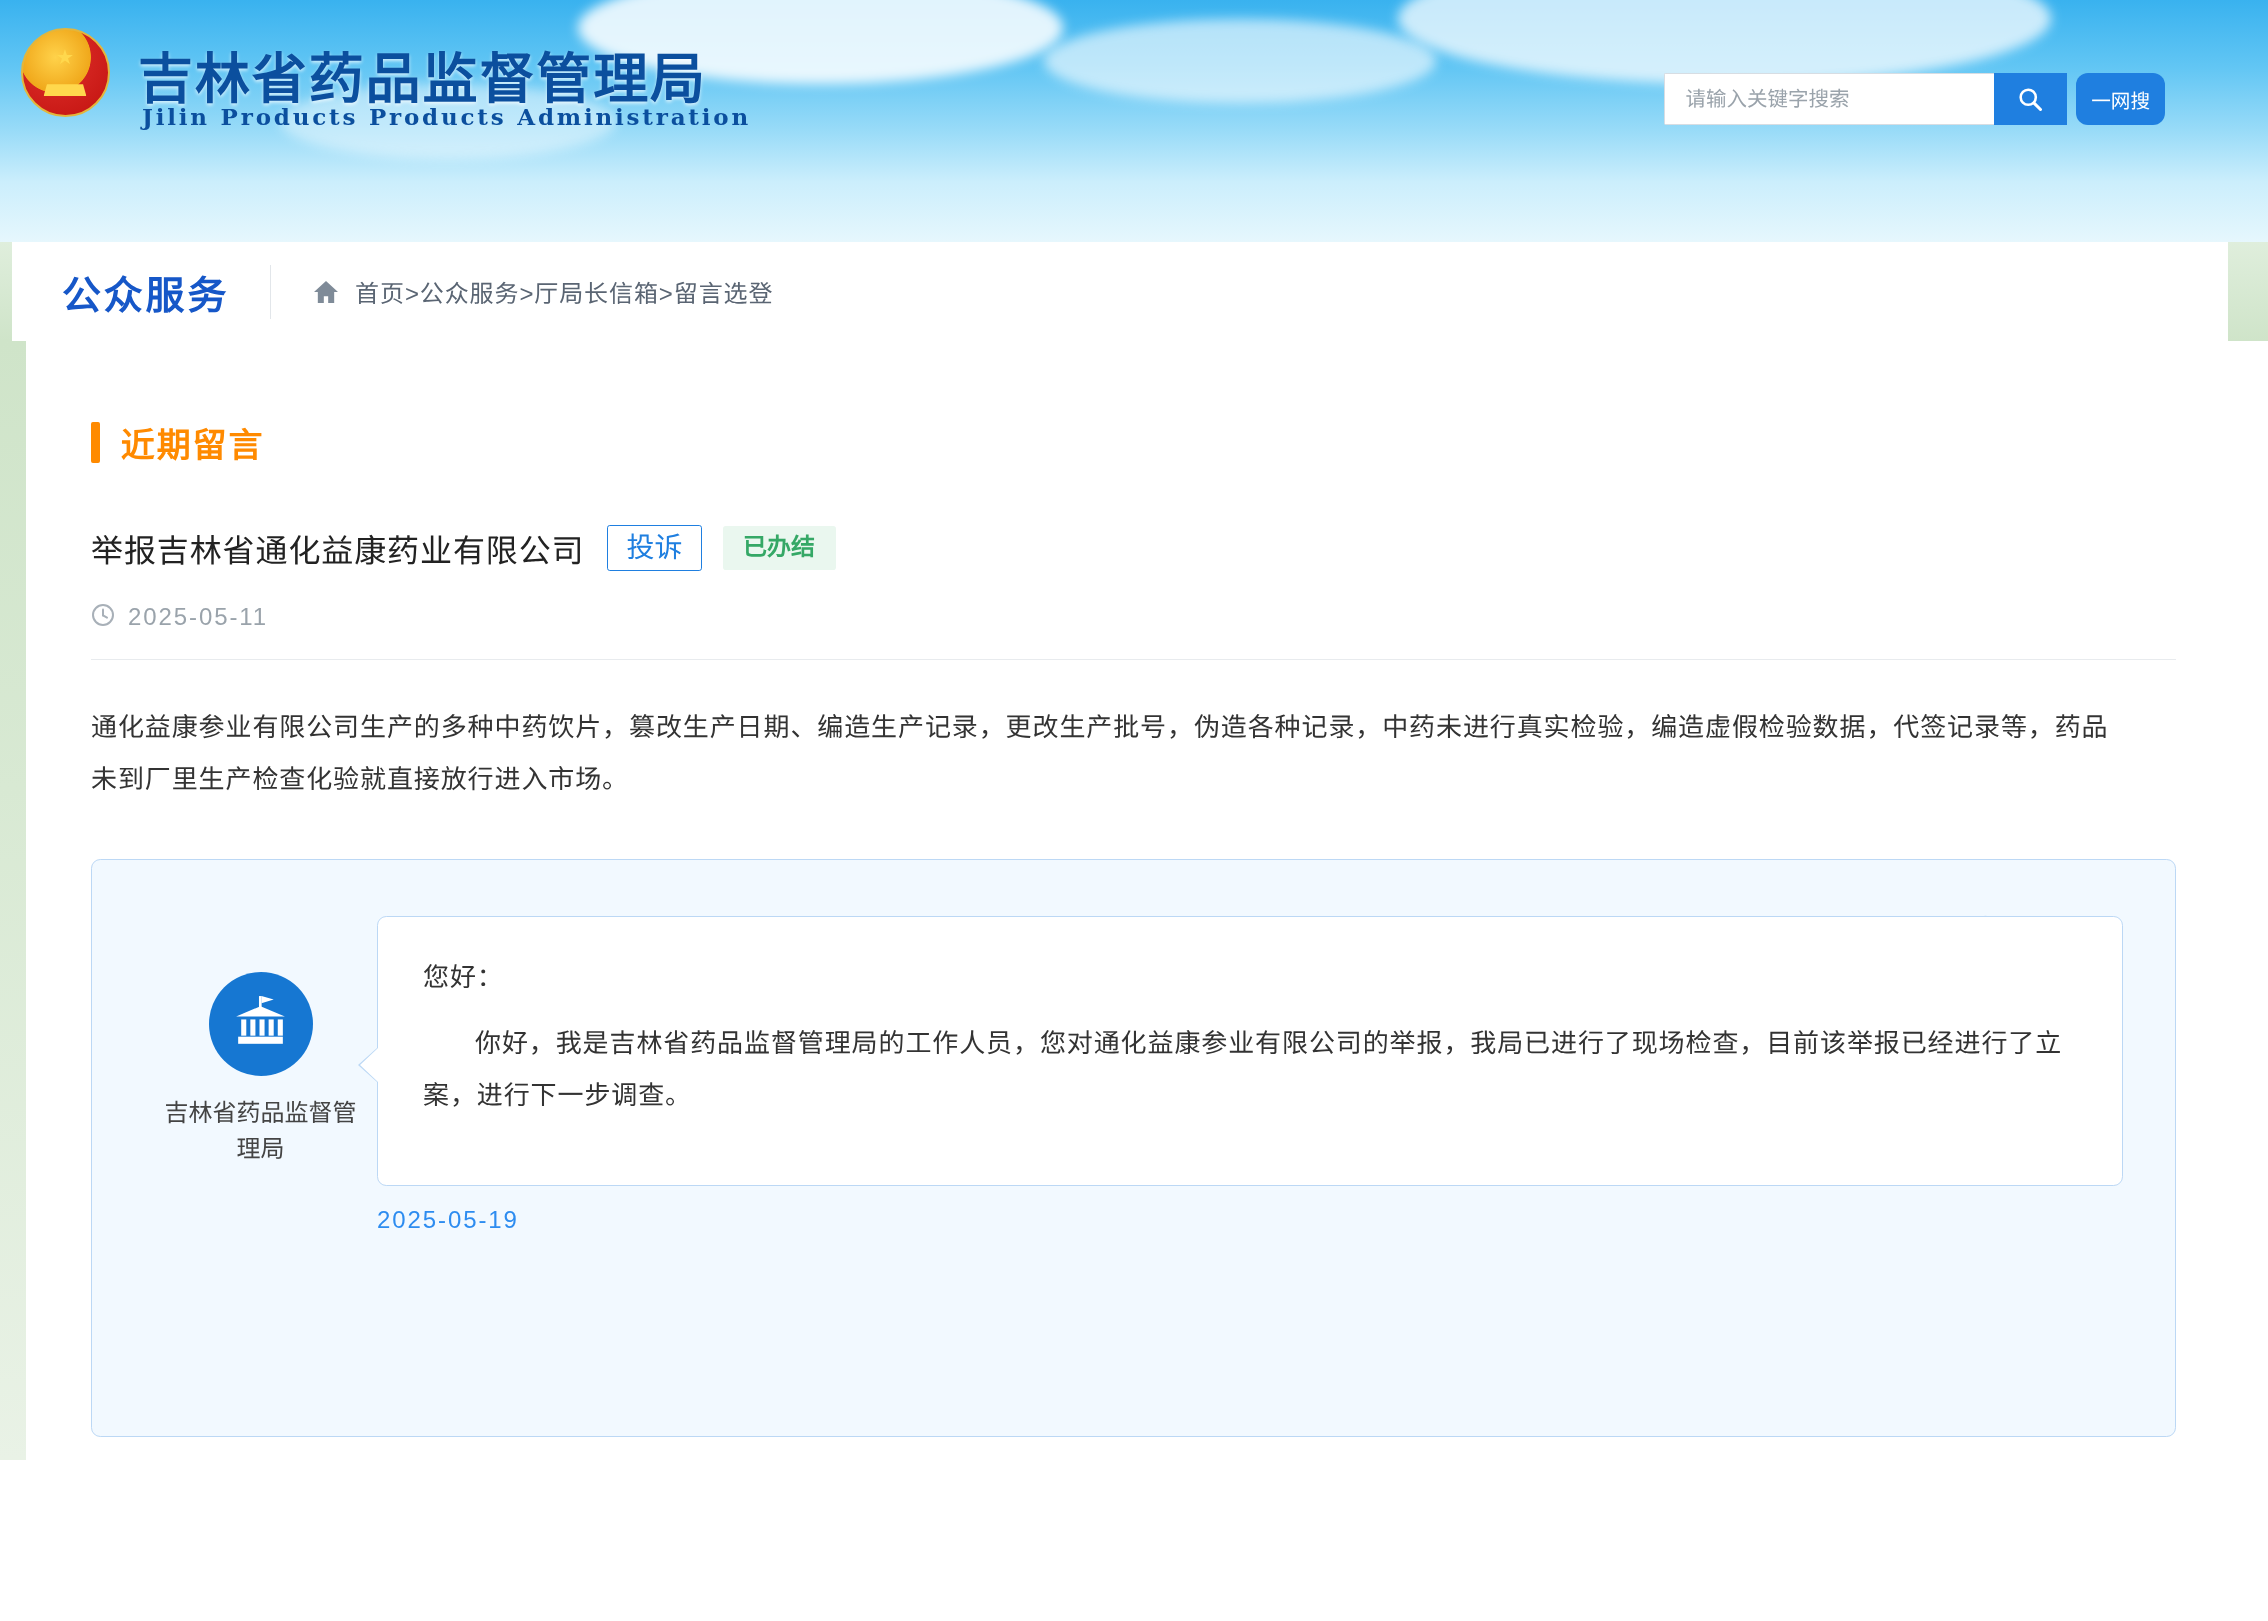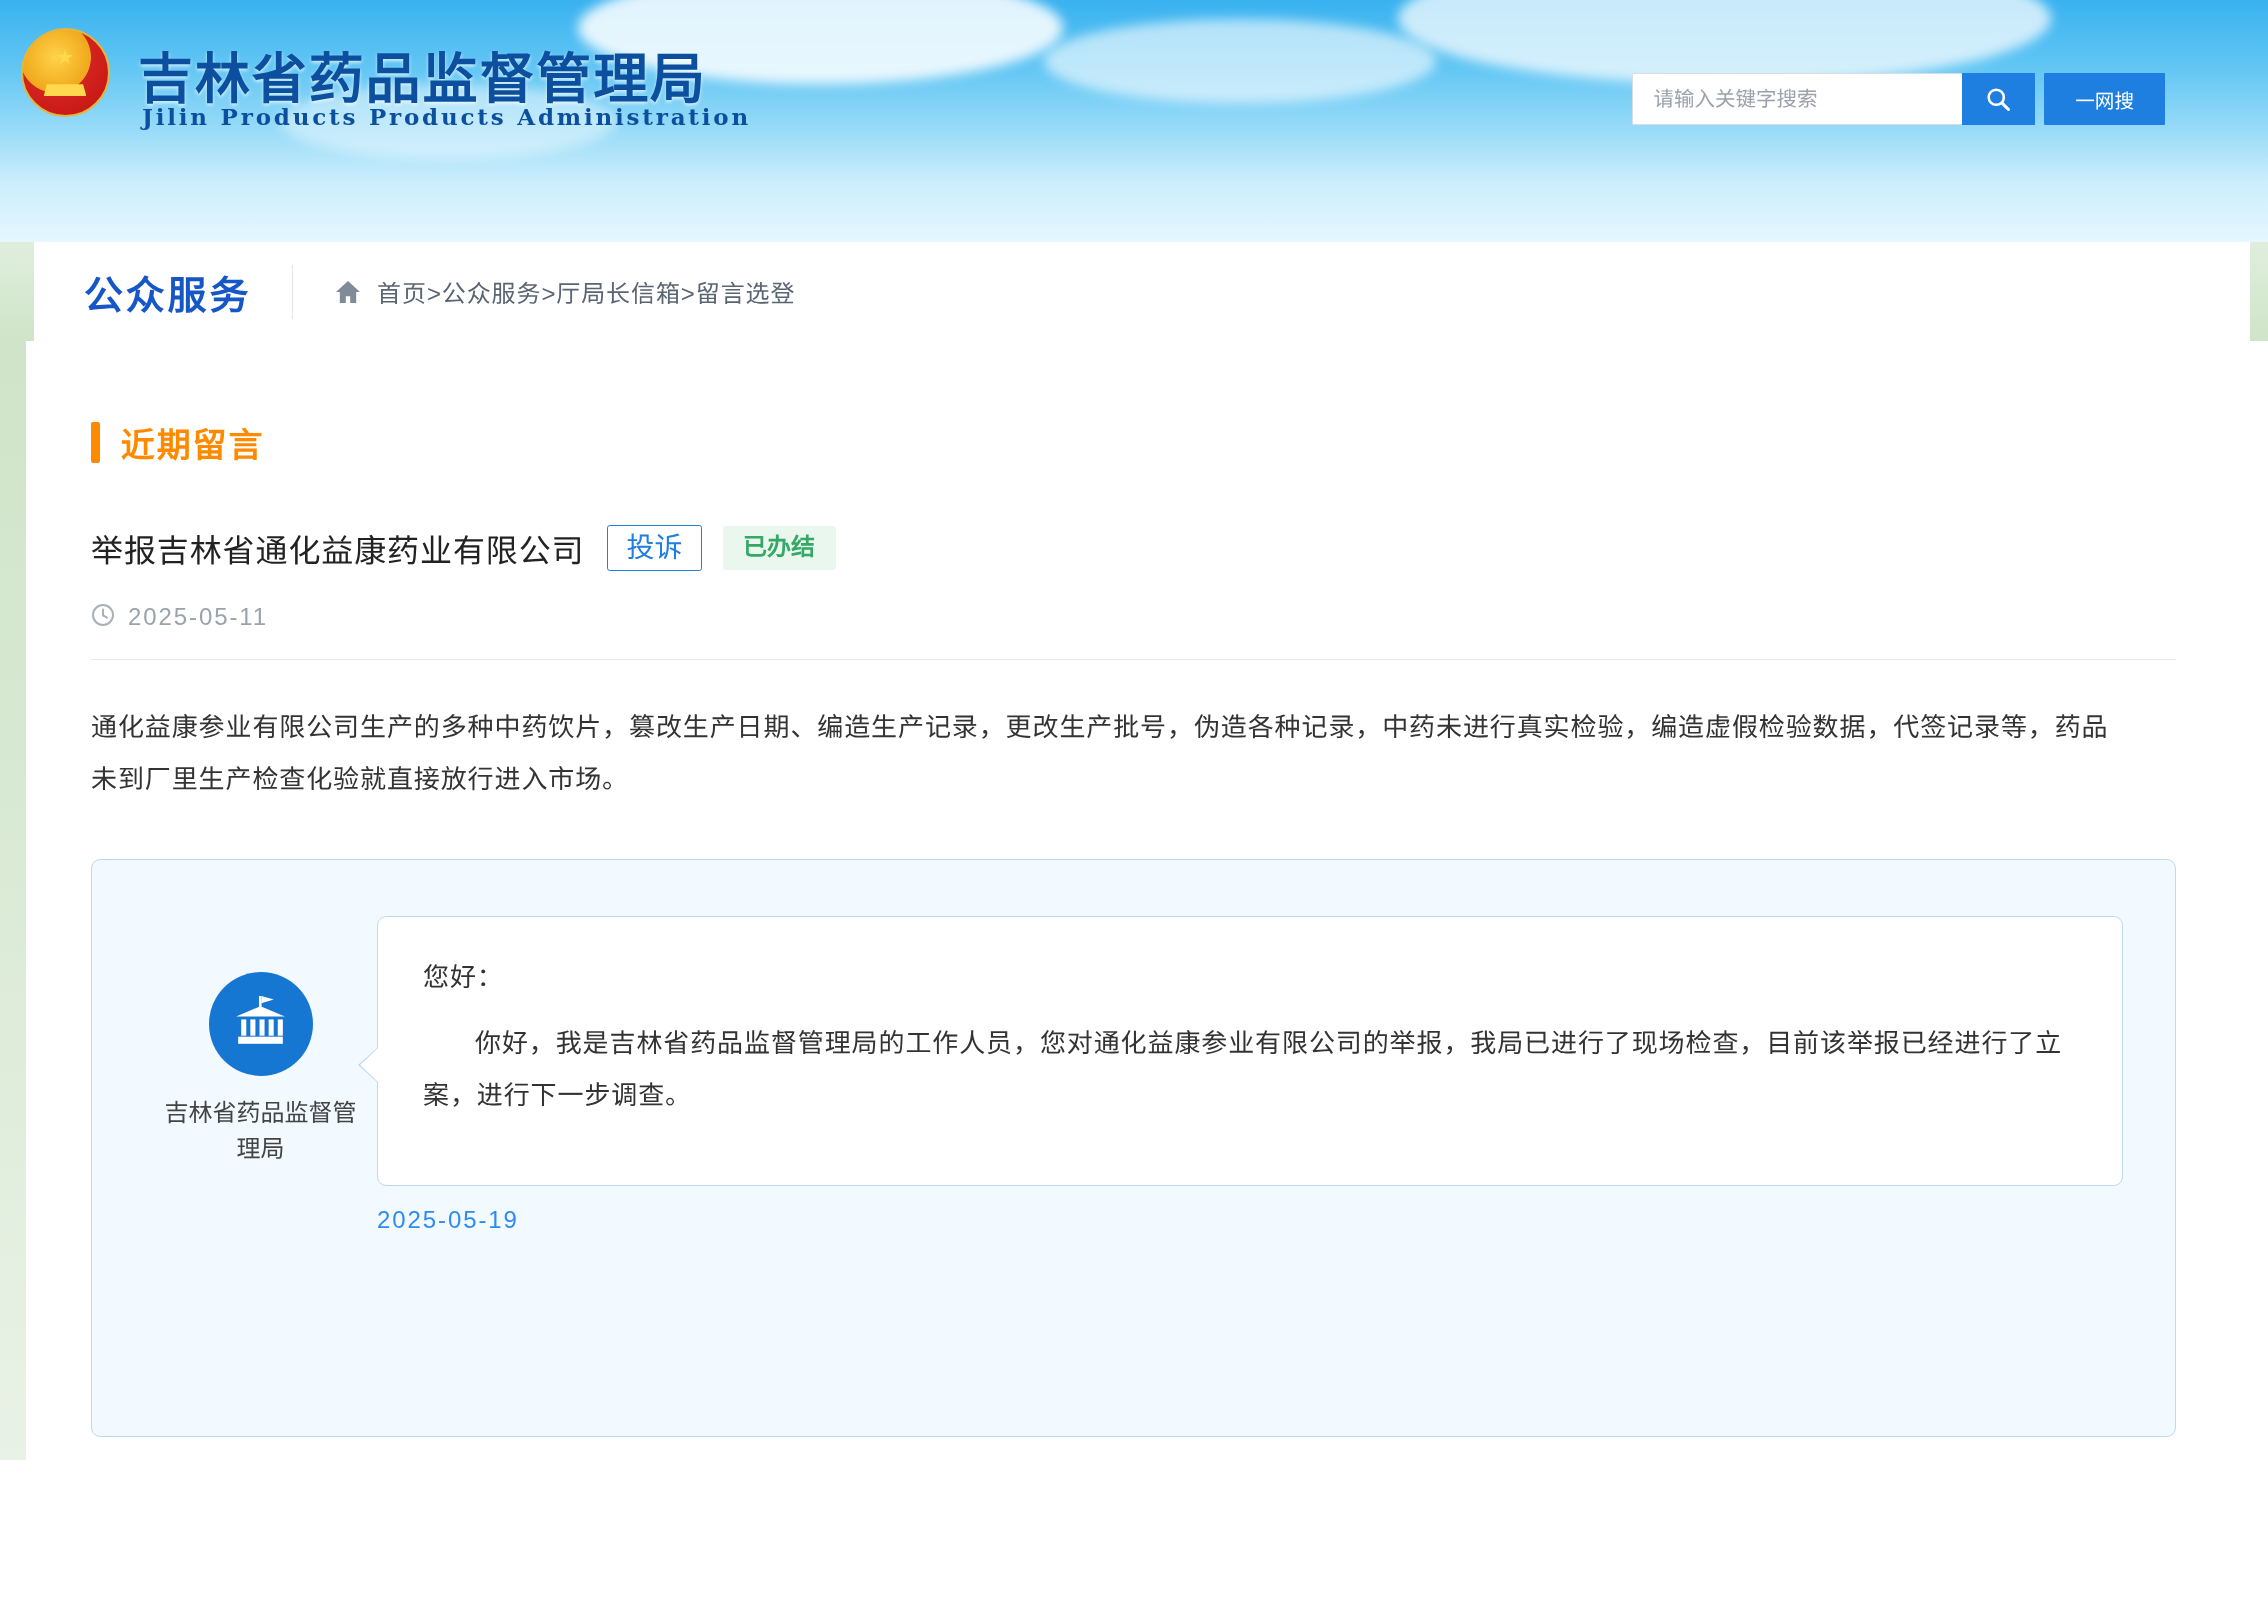--- a/index.html
+++ b/index.html
@@ -86,39 +86,39 @@
     width: 73px; height: 52px;
     background: #1f7fe0;
     border: none;
     display: flex; align-items: center; justify-content: center;
     cursor: pointer;
   }
   .search-btn svg { width: 28px; height: 28px; }
   .onenet-btn {
     margin-left: 9.3px;
     height: 52px;
-    padding: 0 31px;
+    padding: 0 15px;
     background: #1f7fe0;
     color: #fff;
     font-size: 19.6px;
     display: flex; align-items: center; justify-content: center;
-    border-radius: 1px;
+    border-radius: 12px;
     cursor: pointer;
   }
 
   
   .crumb-outer {
     position: relative;
     width: 2268px;
     height: 99px;
     background: linear-gradient(180deg,#dfeedc 0%, #cfe4c9 100%);
   }
   .crumb-card {
     position: absolute;
-    left: 34px; top: 0;
+    left: 12px; top: 0;
     width: 2216px; height: 99px;
     background: #ffffff;
     display: flex; align-items: center;
   }
   .crumb-title {
     margin-left: 50px;
     font-size: 39px; font-weight: bold;
     color: #1657c8;
     letter-spacing: 2.8px;
   }

